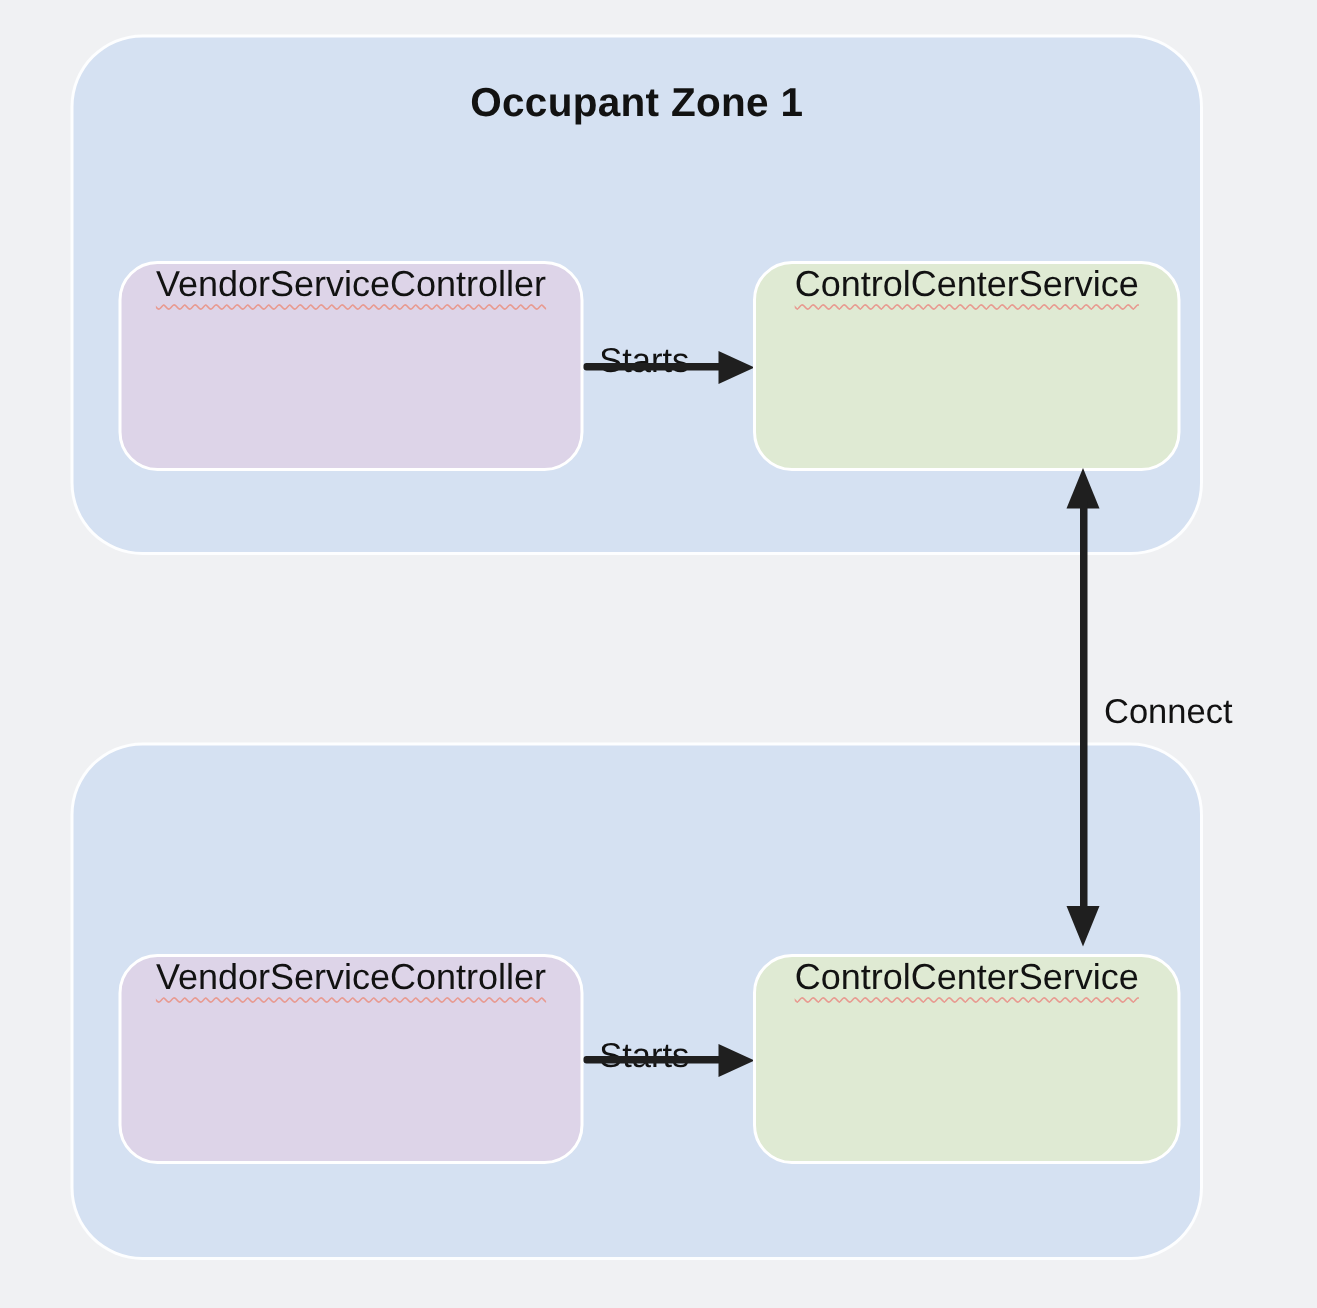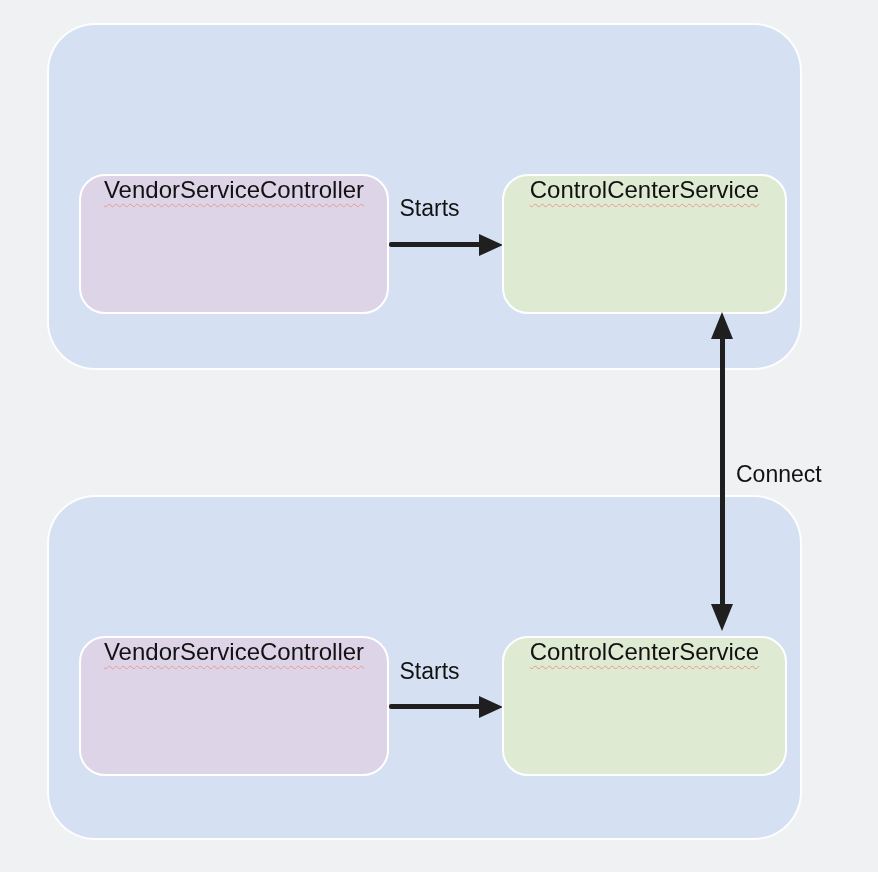--- a/index.html
+++ b/index.html
@@ -73,20 +73,21 @@
     text-decoration-thickness: 1px;
     text-underline-offset: 5px;
   }
   .starts-label {
     position: absolute;
     left: 323px;
     width: 115px;
     text-align: center;
     font-size: 23px;
     color: var(--text);
+    margin-top: 32px;
   }
   .zone-1 .starts-label { top: 170px; }
   .zone-2 .starts-label { top: 161px; }
   .h-arrow-shaft {
     position: absolute;
     left: 340px;
     width: 92px;
     height: 5px;
     background: var(--arrow-color);
     border-radius: 2px;
@@ -141,20 +142,21 @@
     color: var(--text);
     white-space: nowrap;
   }
 </style>
 </head>
 <body>
 
 <div class="canvas">
 
   <div class="zone zone-1">
+    <div class="zone-title">Occupant Zone 1</div>
 
     <div class="node node-vendor">
       <span class="node-label">VendorServiceController</span>
     </div>
 
     <div class="starts-label">Starts</div>
     <div class="h-arrow-shaft"></div>
     <div class="h-arrow-head"></div>
 
     <div class="node node-service">

